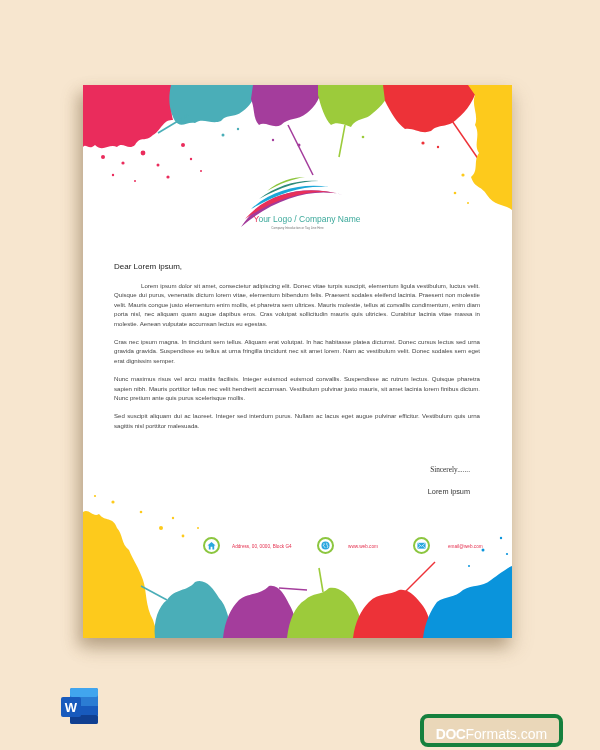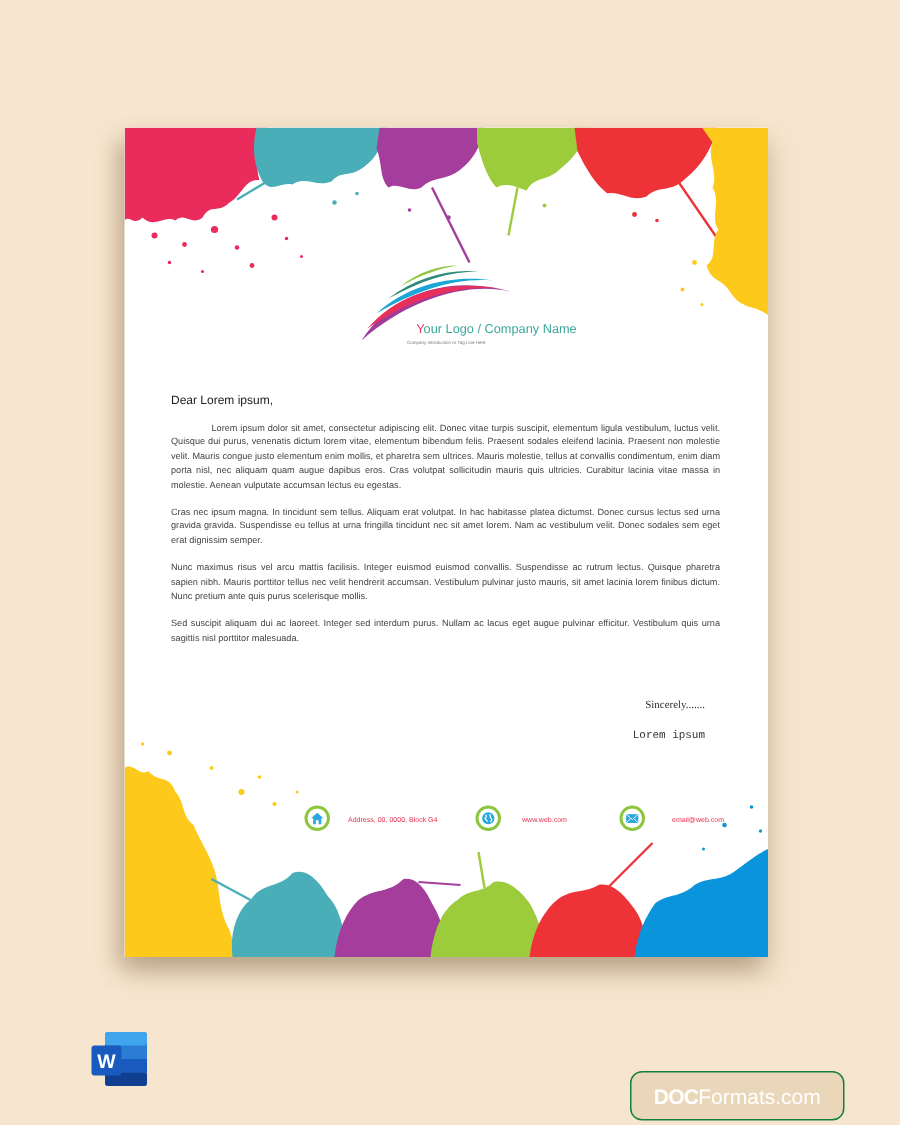--- a/index.html
+++ b/index.html
@@ -13,21 +13,21 @@
     background:#ffffff; overflow:hidden;
     box-shadow: -6px 8px 14px rgba(120,95,60,0.35), 2px 10px 18px rgba(120,95,60,0.25);
   }
   .top-band, .bottom-band { position:absolute; left:0; width:429px; }
   .top-band { top:0; height:130px; }
   .bottom-band { bottom:0; height:150px; }
 
   .logo { position:absolute; left:150px; top:80px; width:130px; height:70px; }
   .logo-name {
     position:absolute; left:0; top:129px; width:448px; text-align:center;
-    font-size:8.5px; color:#3aa89a;margin-left:24px;
+    font-size:8.5px; color:#3aa89a;
   }
   .logo-name .y { color:#e8305a; }
   .logo-tag {
     position:absolute; left:0; top:141px; width:429px; text-align:center;
     font-size:3px; color:#777;
   }
 
   .letter {
     position:absolute; left:31px; top:177px; width:366px;
     font-family:"Liberation Sans", sans-serif; color:#333;
@@ -44,21 +44,21 @@
     position:absolute; top:0; width:17px; height:17px; border:2px solid #8cc63f;
     border-radius:50%; background:#fff; box-sizing:border-box;
   }
   .c-icon svg { position:absolute; left:2px; top:2px; }
   .c-text { position:absolute; top:7px; font-size:4.7px; color:#e4304f; white-space:nowrap; }
 
   .word-icon { position:absolute; left:60px; top:686px; width:40px; height:40px; }
   .brand {
     position:absolute; left:420px; top:714px; width:143px; height:33px;
     background:#ead7b9; border-radius:8px;
-    border:1px solid #15803d;
+    border:4px solid #15803d;
     color:#fff; font-size:14px; line-height:33px; text-align:center; box-sizing:border-box;
   }
   .brand b { font-weight:bold; letter-spacing:-0.5px; }
 </style>
 </head>
 <body>
 
 <div class="page">
 
   <svg class="top-band" viewBox="0 0 429 130" width="429" height="130">
@@ -112,21 +112,21 @@
   <div class="logo-tag">Company Introduction or Tag Line Here</div>
 
   <div class="letter">
     <p class="salutation">Dear Lorem ipsum,</p>
     <p class="para indent">Lorem ipsum dolor sit amet, consectetur adipiscing elit. Donec vitae turpis suscipit, elementum ligula vestibulum, luctus velit. Quisque dui purus, venenatis dictum lorem vitae, elementum bibendum felis. Praesent sodales eleifend lacinia. Praesent non molestie velit. Mauris congue justo elementum enim mollis, et pharetra sem ultrices. Mauris molestie, tellus at convallis condimentum, enim diam porta nisl, nec aliquam quam augue dapibus eros. Cras volutpat sollicitudin mauris quis ultricies. Curabitur lacinia vitae massa in molestie. Aenean vulputate accumsan lectus eu egestas.</p>
     <p class="para">Cras nec ipsum magna. In tincidunt sem tellus. Aliquam erat volutpat. In hac habitasse platea dictumst. Donec cursus lectus sed urna gravida gravida. Suspendisse eu tellus at urna fringilla tincidunt nec sit amet lorem. Nam ac vestibulum velit. Donec sodales sem eget erat dignissim semper.</p>
     <p class="para">Nunc maximus risus vel arcu mattis facilisis. Integer euismod euismod convallis. Suspendisse ac rutrum lectus. Quisque pharetra sapien nibh. Mauris porttitor tellus nec velit hendrerit accumsan. Vestibulum pulvinar justo mauris, sit amet lacinia lorem finibus dictum. Nunc pretium ante quis purus scelerisque mollis.</p>
     <p class="para">Sed suscipit aliquam dui ac laoreet. Integer sed interdum purus. Nullam ac lacus eget augue pulvinar efficitur. Vestibulum quis urna sagittis nisl porttitor malesuada.</p>
   </div>
   <div class="closing" style="top:380px; right:42px;font-family:Liberation Serif, serif;">Sincerely.......</div>
-  <div class="closing" style="top:402px; right:42px;font-family:Liberation Mono, monospace;">Lorem ipsum</div>
+  <div class="closing" style="top:402px; right:42px;">Lorem ipsum</div>
 
   <div class="contact-row">
     <div class="c-icon" style="left:120px;">
       <svg width="9" height="9" viewBox="0 0 10 10">
           <path d="M5 1 L9.5 5 H8 V9.5 H6 V6.5 H4 V9.5 H2 V5 H0.5 Z" fill="#2aa7de"></path>
         </svg>
     </div>
     <div class="c-text" style="left:149px;">Address, 00, 0000, Block G4</div>
 
     <div class="c-icon" style="left:234px;">

